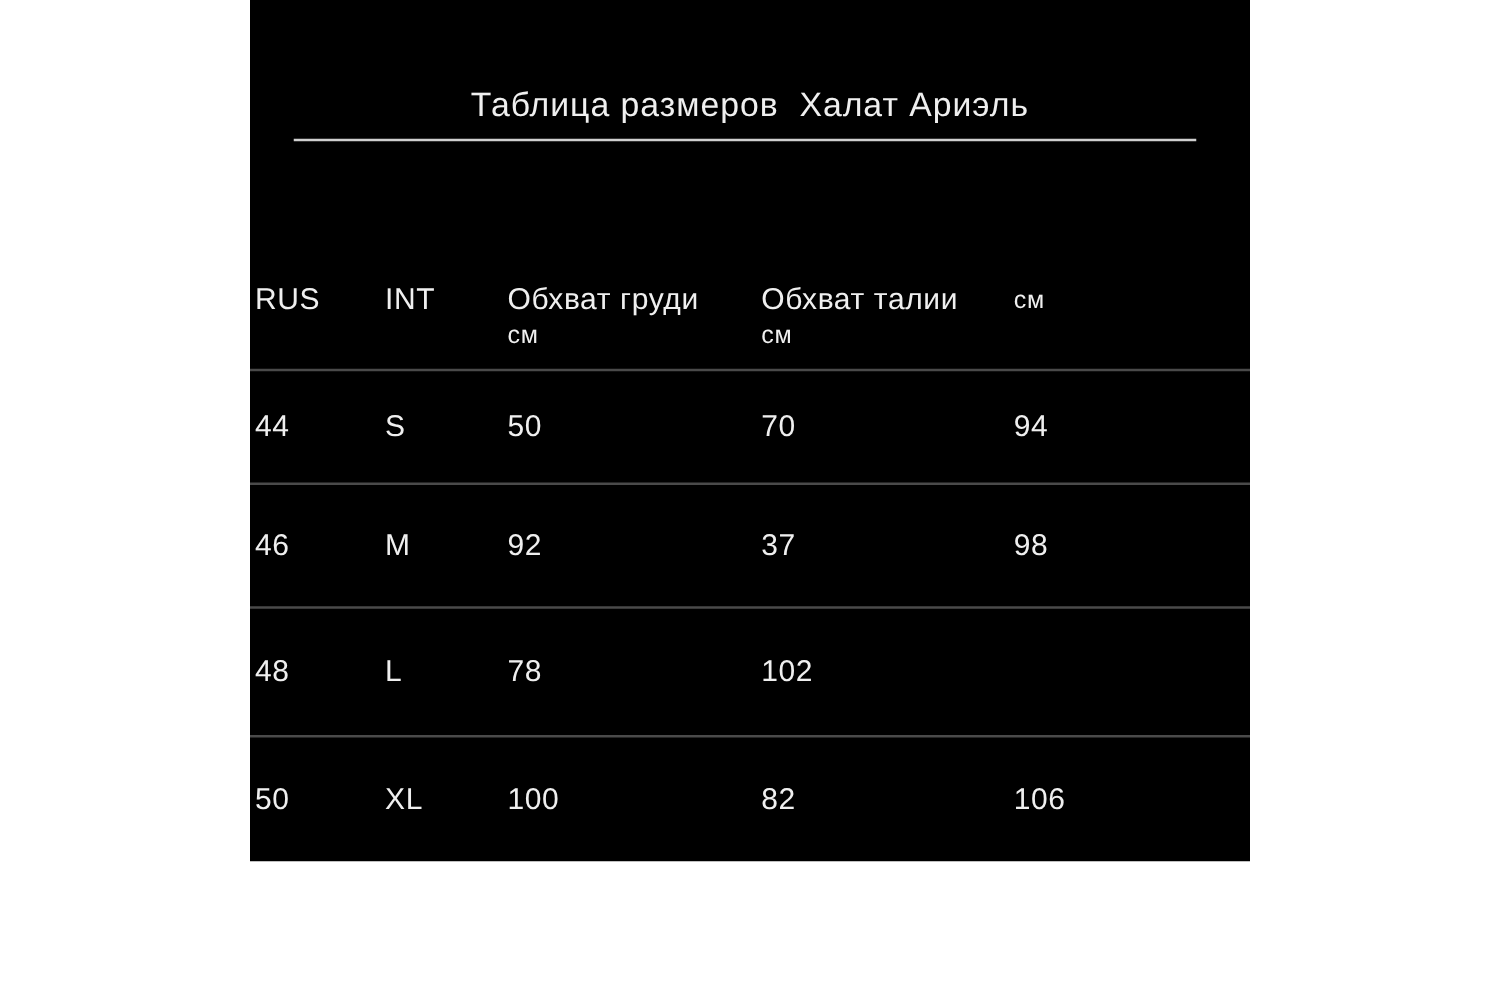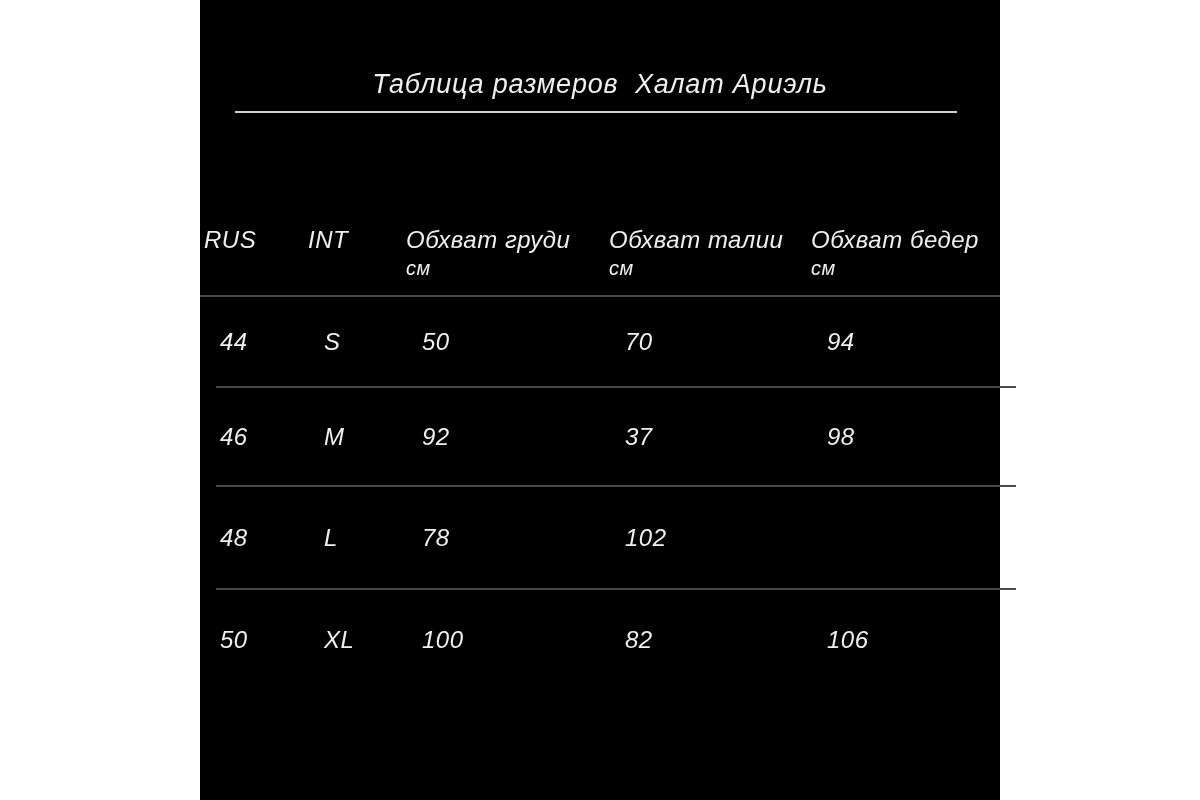--- a/index.html
+++ b/index.html
@@ -14,24 +14,23 @@
   .page {
     position: relative;
     width: 1200px;
     height: 800px;
   }
   .panel {
     position: absolute;
     left: 200px;
     top: 0;
     width: 800px;
-    height: 800px;
+    height: 689px;
     background: var(--background, #000000);
     color: var(--text, #efefef);
-    font-style: italic;
   }
   .title {
     position: absolute;
     top: 69px;
     left: 0;
     width: 100%;
     text-align: center;
     font-size: 27px;
     font-weight: 400;
     letter-spacing: 0.8px;
@@ -71,21 +70,20 @@
     white-space: nowrap;
   }
   .header-sub {
     display: block;
     margin-top: 0;
     font-size: 20px;
     letter-spacing: 0.5px;
   }
   .table-row {
     border-bottom: 2px solid var(--row-divider, #4a4a4a);
-    margin-left: 16px;
   }
   #tbody .table-row:nth-child(1) { height: 91px; }
   #tbody .table-row:nth-child(2) { height: 99px; }
   #tbody .table-row:nth-child(3) { height: 103px; }
   #tbody .table-row:nth-child(4) { height: 100px; border-bottom: none; }
   .cell {
     display: flex;
     align-items: center;
     font-size: 24px;
     letter-spacing: 0.5px;
@@ -98,21 +96,21 @@
 <div class="page">
   <div class="panel">
     <div class="title">Таблица размеров  Халат Ариэль</div>
     <div class="title-underline"></div>
     <div class="size-table">
       <div class="header-row" id="thead">
           <div class="header-cell"><span>RUS</span></div>
           <div class="header-cell"><span>INT</span></div>
           <div class="header-cell"><span>Обхват груди</span><span class="header-sub">см</span></div>
           <div class="header-cell"><span>Обхват талии</span><span class="header-sub">см</span></div>
-          <div class="header-cell"><span>Обхват бедер</span><span class="header-sub">см</span></div>
+          <div class="header-cell"><span class="header-sub">см</span></div>
         </div>
       <div id="tbody">
           <div class="table-row">
             <div class="cell">44</div>
             <div class="cell">S</div>
             <div class="cell">50</div>
             <div class="cell">70</div>
             <div class="cell">94</div>
           </div>
           <div class="table-row">

